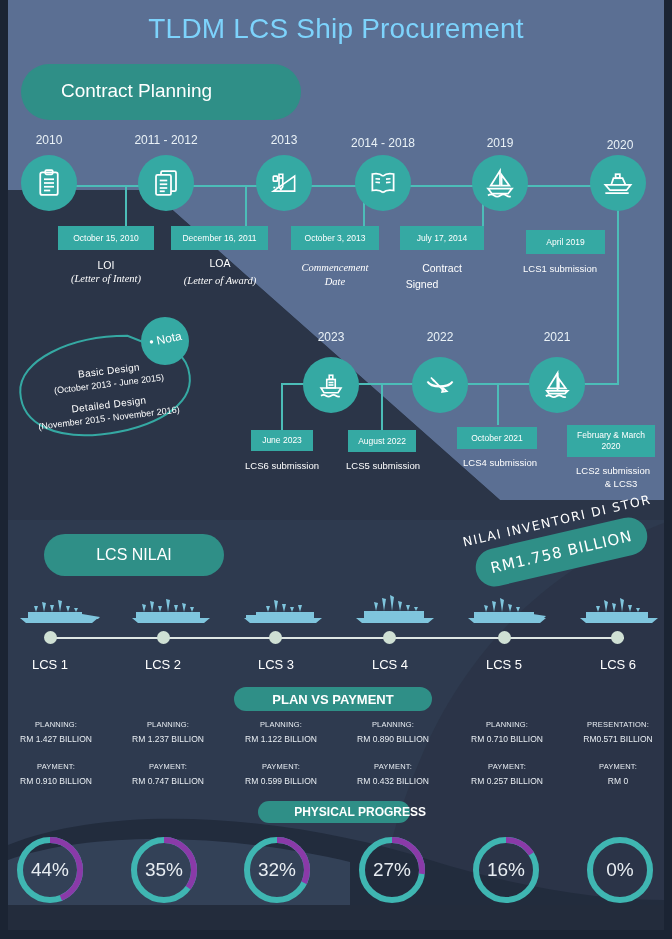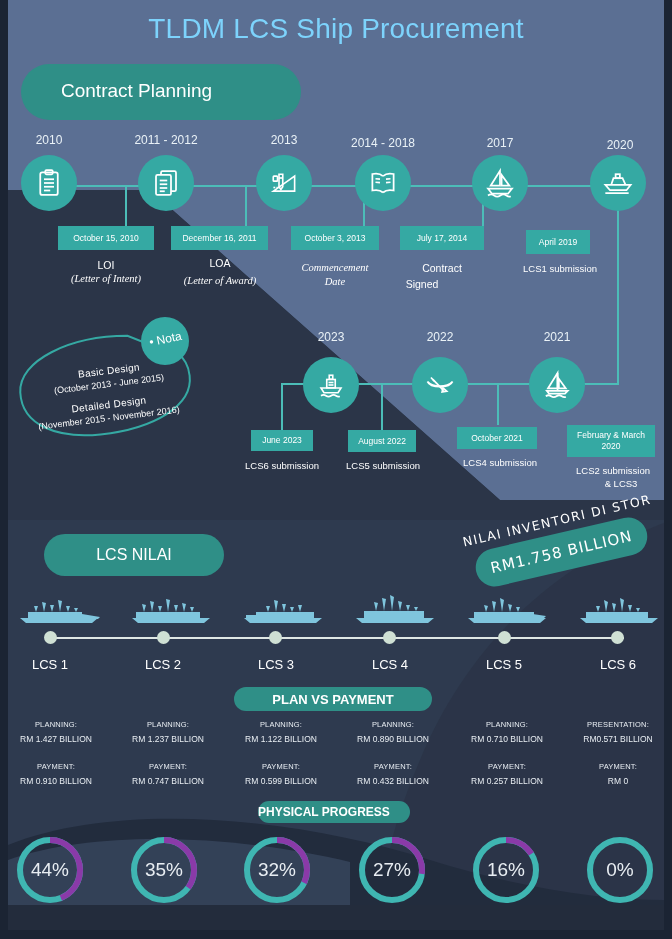--- a/index.html
+++ b/index.html
@@ -108,21 +108,21 @@
   }
   .fin{position:absolute;width:112px;text-align:center;color:#e9eef3;}
   .fin .k{font-size:7.5px;letter-spacing:.2px;}
   .fin .v{font-size:8.5px;margin-top:5px;}
   
   #pp-pill{
     position:absolute;left:258px;top:801px;width:152px;height:22px;
     background:#2f8f87;border-radius:11px;
   }
   #pp-pill span{
-    position:absolute;left:0;top:4px;width:152px;text-align:left;
+    position:absolute;left:16px;top:4px;width:152px;text-align:right;
     font-size:12px;font-weight:bold;color:#fff;
   }
   .donut{position:absolute;width:72px;height:72px;}
   .donut svg{display:block;}
   .donut .pct{
     position:absolute;left:0;top:0;width:72px;height:72px;
     display:flex;align-items:center;justify-content:center;
     font-size:19px;color:#e8edf2;
   }
 </style>
@@ -219,28 +219,28 @@
       <path d="M7 13.2 L8.6 8.4 L15.4 8.4 L17.6 13.2"></path>
       <rect x="10.2" y="5.4" width="3.2" height="3"></rect>
       <line x1="2.5" y1="19.6" x2="20" y2="19.6"></line>
     </svg>
   </div>
 
   <div class="yr" style="left:9px;top:133px;width:80px;">2010</div>
   <div class="yr" style="left:126px;top:133px;width:80px;">2011 - 2012</div>
   <div class="yr" style="left:244px;top:133px;width:80px;">2013</div>
   <div class="yr" style="left:343px;top:136px;width:80px;text-align:center;">2014 - 2018</div>
-  <div class="yr" style="left:460px;top:136px;width:80px;">2017</div>
+  <div class="yr" style="left:460px;top:136px;width:80px;">2019</div>
   <div class="yr" style="left:580px;top:138px;width:80px;">2020</div>
 
   <div class="datebox" style="left:58px;top:226px;width:96px;height:24px;">October 15, 2010</div>
   <div class="datebox" style="left:171px;top:226px;width:97px;height:24px;">December 16, 2011</div>
   <div class="datebox" style="left:291px;top:226px;width:88px;height:24px;">October 3, 2013</div>
   <div class="datebox" style="left:400px;top:226px;width:84px;height:24px;">July 17, 2014</div>
-  <div class="datebox" style="left:526px;top:230px;width:64px;height:24px;">April 2019</div>
+  <div class="datebox" style="left:526px;top:230px;width:79px;height:24px;">April 2019</div>
 
   <div class="cap" style="left:56px;top:258px;width:100px;">LOI</div>
   <div class="cap ital" style="left:46px;top:272px;width:120px;">(Letter of Intent)</div>
   <div class="cap" style="left:170px;top:256px;width:100px;">LOA</div>
   <div class="cap ital" style="left:160px;top:274px;width:120px;">(Letter of Award)</div>
   <div class="cap ital" style="left:276px;top:261px;width:118px;">Commencement</div>
   <div class="cap ital" style="left:276px;top:275px;width:118px;">Date</div>
   <div class="cap" style="left:392px;top:261px;width:100px;">Contract</div>
   <div class="cap" style="left:372px;top:277px;width:100px;">Signed</div>
   <div class="cap small" style="left:505px;top:262px;width:110px;">LCS1 submission</div>

